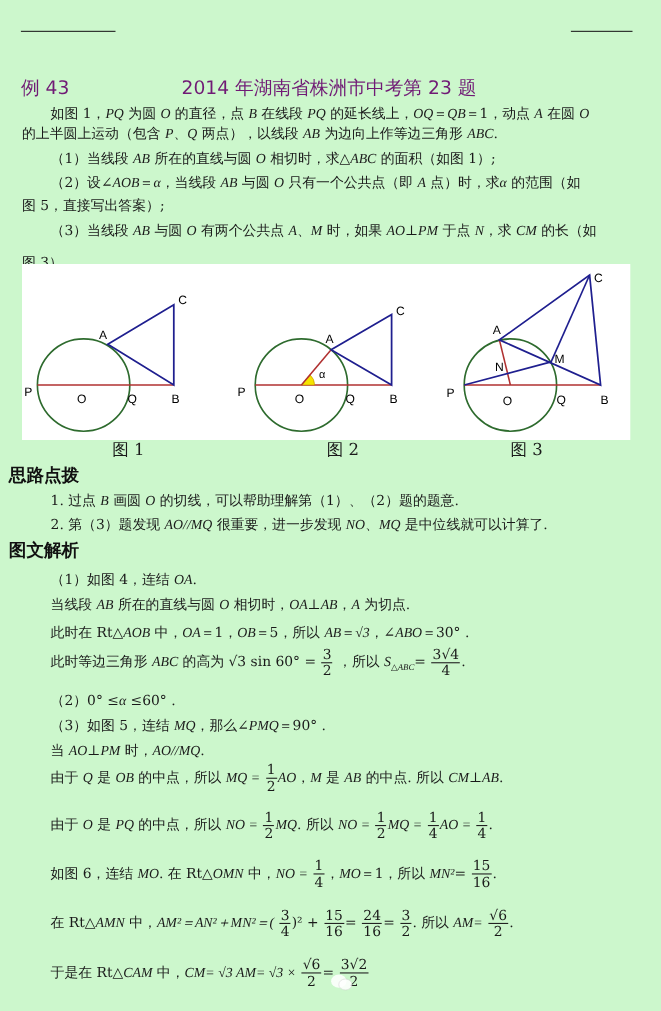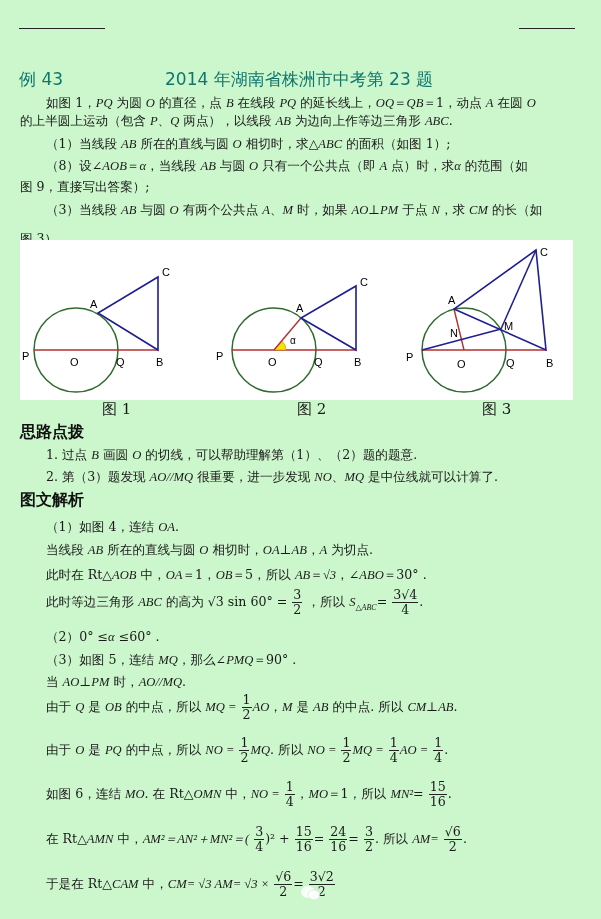--- a/index.html
+++ b/index.html
@@ -1,49 +1,49 @@
 <!DOCTYPE html>
 <html><head>
 <meta charset="utf-8">
 <style>
   * { margin:0; padding:0; box-sizing:border-box; }
   html, body { width:601px; height:919px; background:#ccf7cc; overflow:hidden; }
   body { position:relative; font-family:"DejaVu Serif", "Liberation Serif", serif; color:#1a1a1a; }
   .rule { position:absolute; height:1px; background:#222; top:28px; }
   .title-row { position:absolute; top:68px; left:19px; width:570px; height:24px;
-    font-family:"DejaVu Sans", "Liberation Sans", sans-serif; font-size:17px; color:#0f766e; }
+    font-family:"DejaVu Sans", "Liberation Sans", sans-serif; font-size:17px; color:#701a75; }
   .title-row .num { position:absolute; left:0; top:0; }
   .title-row .ttl { position:absolute; left:146px; top:0; }
   .p { position:absolute; left:20px; width:565px; font-size:12.6px; line-height:18px; white-space:nowrap; }
   .ind { padding-left:26px; }
   i { font-style:italic; font-family:"Liberation Serif", "DejaVu Serif", serif; }
   .figs { position:absolute; left:20px; top:240px; width:553px; height:160px; background:#fff; }
   .cap { position:absolute; top:400px; font-size:15px; }
-  .h2 { position:absolute; left:20px; font-family:Liberation Serif, serif; font-size:16px; font-weight:bold; color:#111;text-align:right; }
+  .h2 { position:absolute; left:8px; font-family:Liberation Serif, serif; font-size:16px; font-weight:bold; color:#111;text-align:right; }
   .frac { display:inline-block; vertical-align:middle; text-align:center; line-height:14px; margin:0 1px; }
   .frac span { display:block; padding:0 1px; }
   .frac .n { border-bottom:1px solid #222; }
   .wm { position:absolute; left:300px; top:884px; width:22px; height:18px; }
 </style>
 </head>
 <body>
 
 <div class="rule" style="left:19px;width:86px;"></div>
 <div class="rule" style="left:519px;width:56px;"></div>
 
 <div class="title-row">
   <span class="num">例 43</span>
   <span class="ttl">2014 年湖南省株洲市中考第 23 题</span>
 </div>
 
 <div class="p ind" style="top:94px"><span>如图 1，</span><i>PQ</i><span> 为圆 </span><i>O</i><span> 的直径，点 </span><i>B</i><span> 在线段 </span><i>PQ</i><span> 的延长线上，</span><i>OQ</i><span>＝</span><i>QB</i><span>＝1，动点 </span><i>A</i><span> 在圆 </span><i>O</i></div>
 <div class="p" style="top:112px"><span>的上半圆上运动（包含 </span><i>P</i><span>、</span><i>Q</i><span> 两点），以线段 </span><i>AB</i><span> 为边向上作等边三角形 </span><i>ABC</i><span>.</span></div>
 <div class="p ind" style="top:135px"><span>（1）当线段 </span><i>AB</i><span> 所在的直线与圆 </span><i>O</i><span> 相切时，求△</span><i>ABC</i><span> 的面积（如图 1）;</span></div>
-<div class="p ind" style="top:157px"><span>（8）设∠</span><i>AOB</i><span>＝</span><i>α</i><span>，当线段 </span><i>AB</i><span> 与圆 </span><i>O</i><span> 只有一个公共点（即 </span><i>A</i><span> 点）时，求</span><i>α</i><span> 的范围（如</span></div>
-<div class="p" style="top:178px">图 9，直接写出答案）;</div>
+<div class="p ind" style="top:157px"><span>（2）设∠</span><i>AOB</i><span>＝</span><i>α</i><span>，当线段 </span><i>AB</i><span> 与圆 </span><i>O</i><span> 只有一个公共点（即 </span><i>A</i><span> 点）时，求</span><i>α</i><span> 的范围（如</span></div>
+<div class="p" style="top:178px">图 5，直接写出答案）;</div>
 <div class="p ind" style="top:201px"><span>（3）当线段 </span><i>AB</i><span> 与圆 </span><i>O</i><span> 有两个公共点 </span><i>A</i><span>、</span><i>M</i><span> 时，如果 </span><i>AO</i><span>⊥</span><i>PM</i><span> 于点 </span><i>N</i><span>，求 </span><i>CM</i><span> 的长（如</span></div>
 <div class="p" style="top:230px">图 3）.</div>
 
 <div class="figs">
   <svg width="553" height="160" viewBox="0 0 553 160" font-family="Liberation Sans, sans-serif" font-size="11">
 
     <g>
       <circle cx="56" cy="110" r="42" fill="none" stroke="#2e6b2e" stroke-width="1.5"></circle>
       <line x1="14" y1="110" x2="138" y2="110" stroke="#b03030" stroke-width="1.4"></line>
       <polygon points="78,73 138,110 138,37" fill="none" stroke="#1f1f8f" stroke-width="1.6"></polygon>
@@ -83,21 +83,21 @@
       <text x="526" y="127">B</text>
         <text x="428" y="64">A</text>
         <text x="520" y="16">C</text>
       <text x="484" y="90">M</text>
         <text x="430" y="97">N</text>
     </g>
   </svg>
 </div>
 <div class="cap" style="left:102px">图 1</div>
 <div class="cap" style="left:297px">图 2</div>
-<div class="cap" style="left:482px">图 3</div>
+<div class="cap" style="left:464px">图 3</div>
 
 <div class="h2" style="top:422px">思路点拨</div>
 <div class="p ind" style="top:446px"><span>1. 过点 </span><i>B</i><span> 画圆 </span><i>O</i><span> 的切线，可以帮助理解第（1）、（2）题的题意.</span></div>
 <div class="p ind" style="top:468px"><span>2. 第（3）题发现 </span><i>AO//MQ</i><span> 很重要，进一步发现 </span><i>NO</i><span>、</span><i>MQ</i><span> 是中位线就可以计算了.</span></div>
 
 <div class="h2" style="top:490px">图文解析</div>
 <div class="p" style="top:518px;left:46px;"><span>（1）如图 4，连结 </span><i>OA</i><span>.</span></div>
 <div class="p" style="top:541px;left:46px;"><span>当线段 </span><i>AB</i><span> 所在的直线与圆 </span><i>O</i><span> 相切时，</span><i>OA</i><span>⊥</span><i>AB</i><span>，</span><i>A</i><span> 为切点.</span></div>
 <div class="p" style="top:566px;left:46px;"><span>此时在 Rt△</span><i>AOB</i><span> 中，</span><i>OA</i><span>＝1，</span><i>OB</i><span>＝5，所以 </span><i>AB</i><span>＝</span><i>√3</i><span>，∠</span><i>ABO</i><span>＝30°  .</span></div>
 

